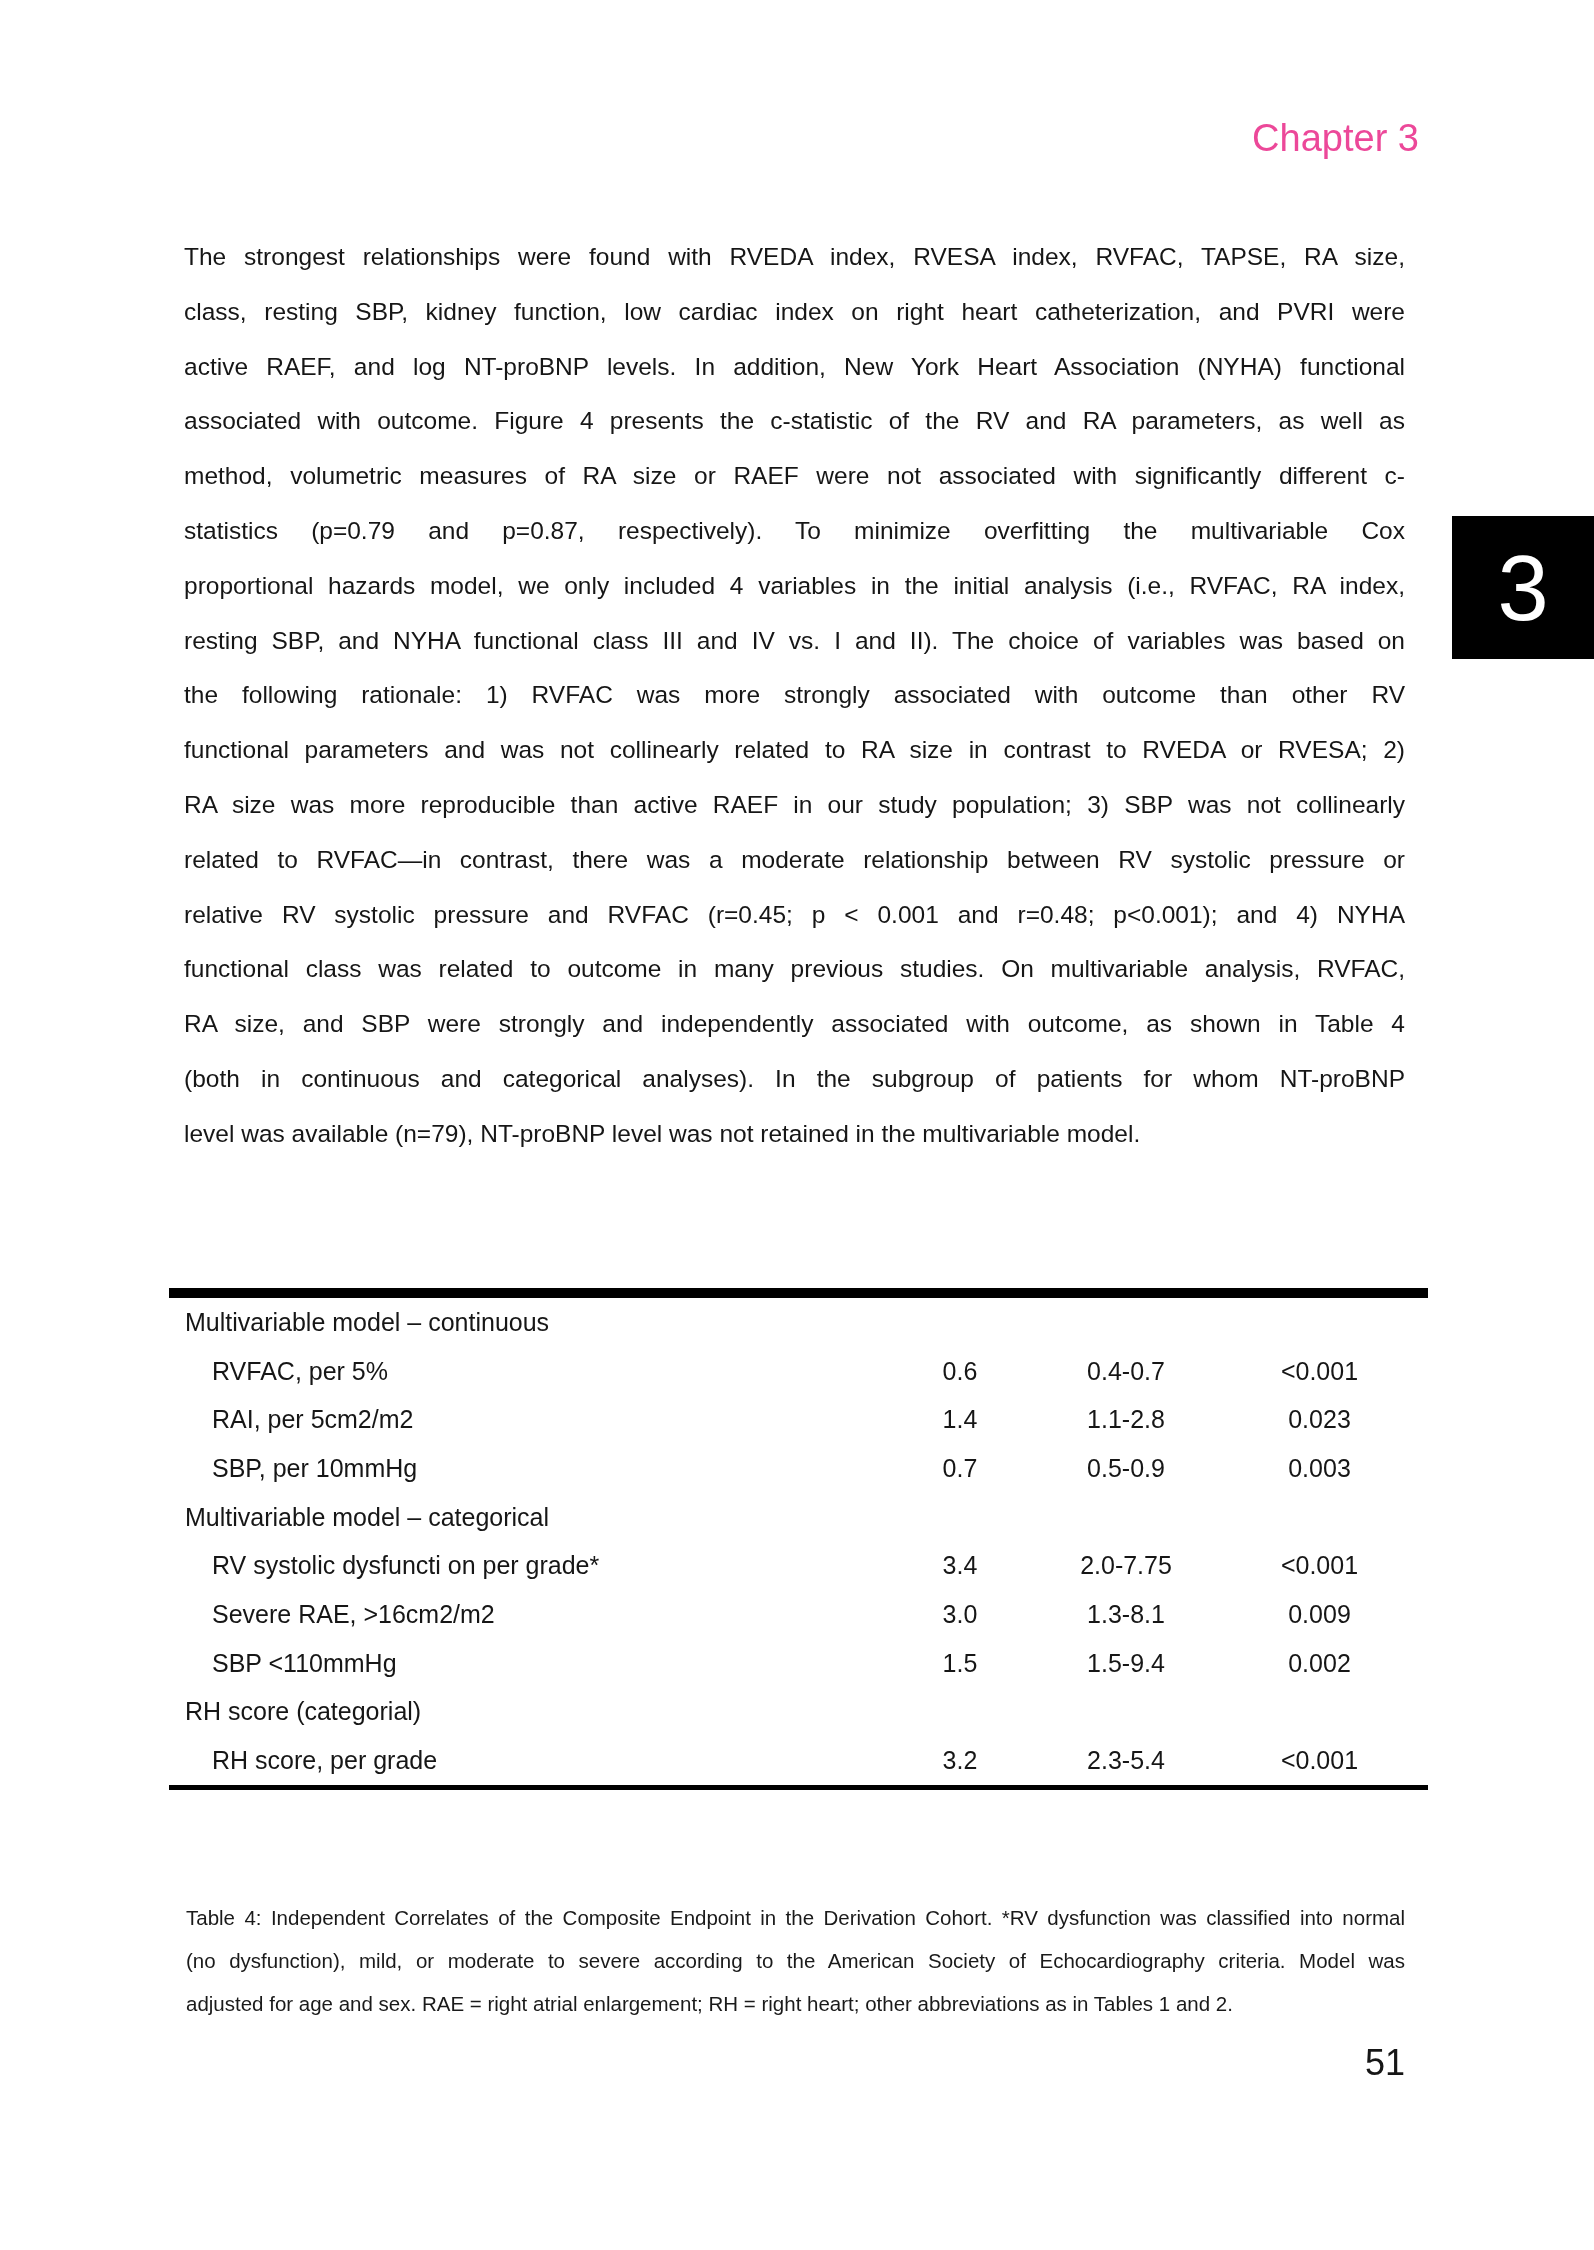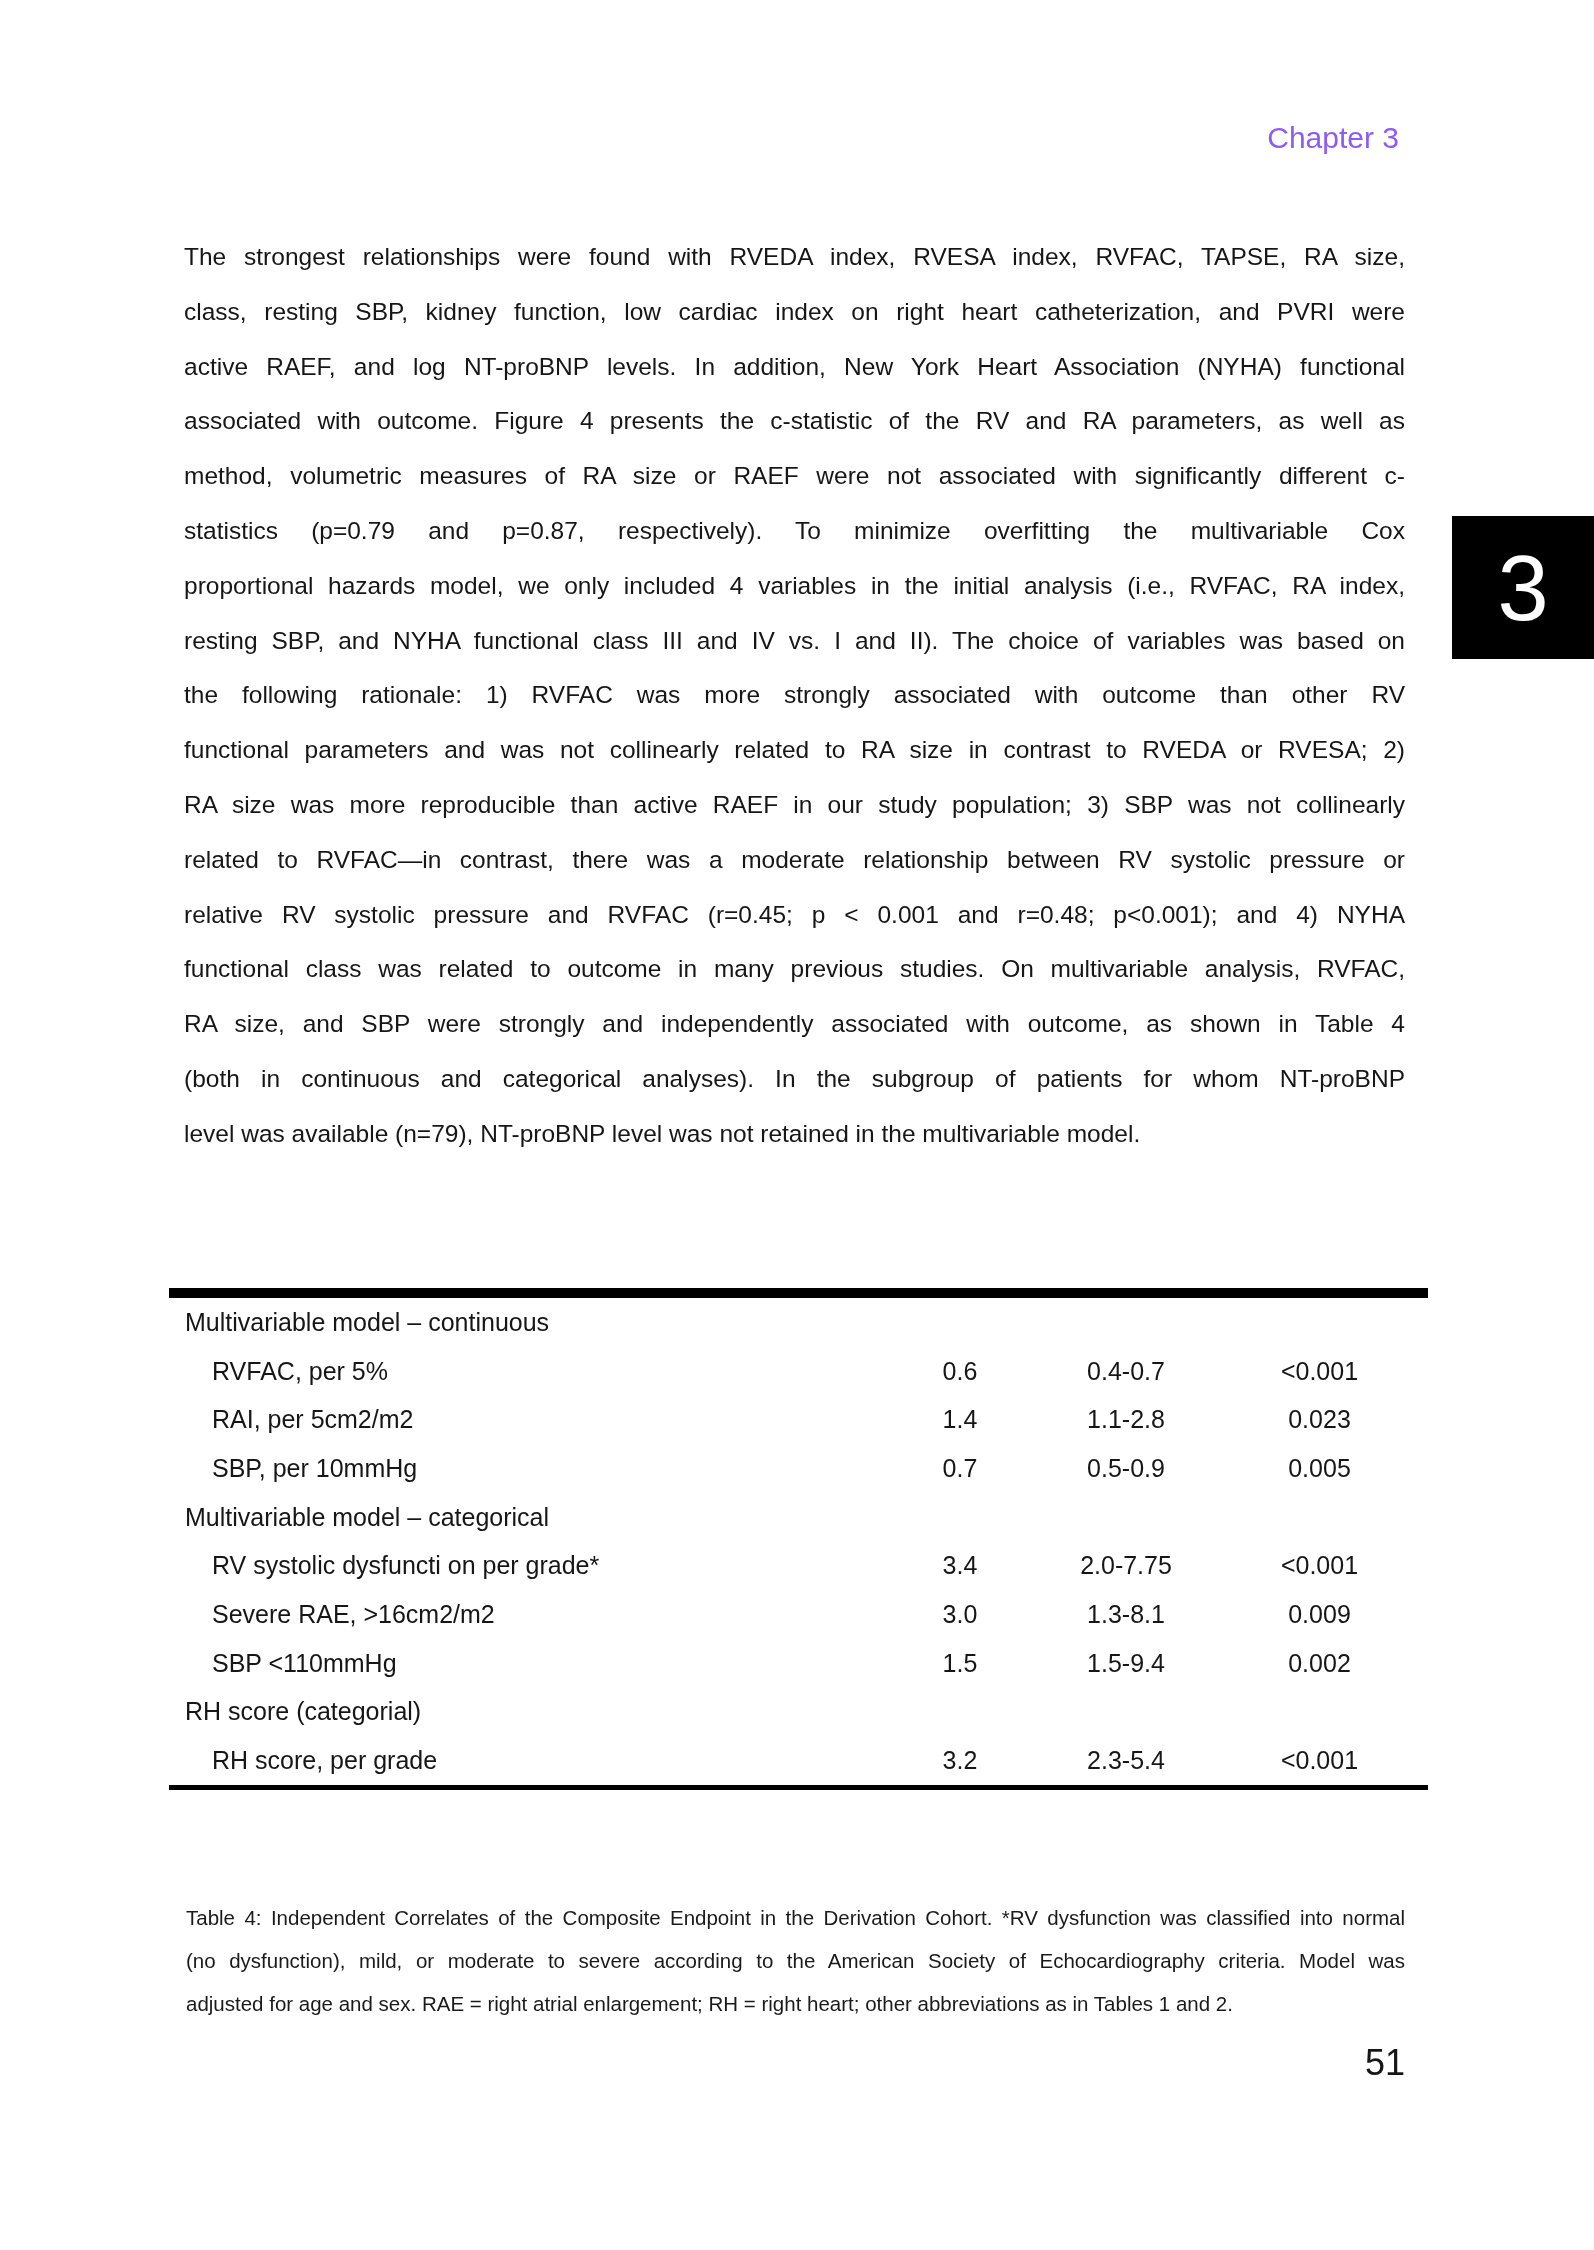--- a/index.html
+++ b/index.html
@@ -6,22 +6,22 @@
   .page {
     position:relative;
     width:1594px; height:2250px;
     margin:0 auto;
     background:#ffffff;
     font-family:"Liberation Sans", sans-serif;
     color:#1c1c1c;
     overflow:hidden;
   }
   .chapter-header {
-    position:absolute; top:116px; left:176px; width:1223px;
-    text-align:right; font-size:30px; line-height:44px; color:#8b5cf6;
+    position:absolute; top:116px; left:196px; width:1223px;
+    text-align:right; font-size:38px; line-height:44px; color:#ec4899;
   }
   .paragraph {
     position:absolute; left:184px; top:230px; width:1221px;
     font-size:24.5px; color:#161616;
   }
   .p-line {
     height:54.8px; line-height:54.8px;
     text-align:justify; text-align-last:justify;
     white-space:normal;
   }
@@ -116,21 +116,21 @@
     <div class="trow">
       <div class="label item">RAI, per 5cm2/m2</div>
       <div class="num">1.4</div>
       <div class="num">1.1-2.8</div>
       <div class="num">0.023</div>
     </div>
     <div class="trow">
       <div class="label item">SBP, per 10mmHg</div>
       <div class="num">0.7</div>
       <div class="num">0.5-0.9</div>
-      <div class="num">0.005</div>
+      <div class="num">0.003</div>
     </div>
     <div class="trow">
       <div class="label group">Multivariable model – categorical</div>
       <div class="num"></div>
       <div class="num"></div>
       <div class="num"></div>
     </div>
     <div class="trow">
       <div class="label item">RV systolic dysfuncti on per grade*</div>
       <div class="num">3.4</div>

